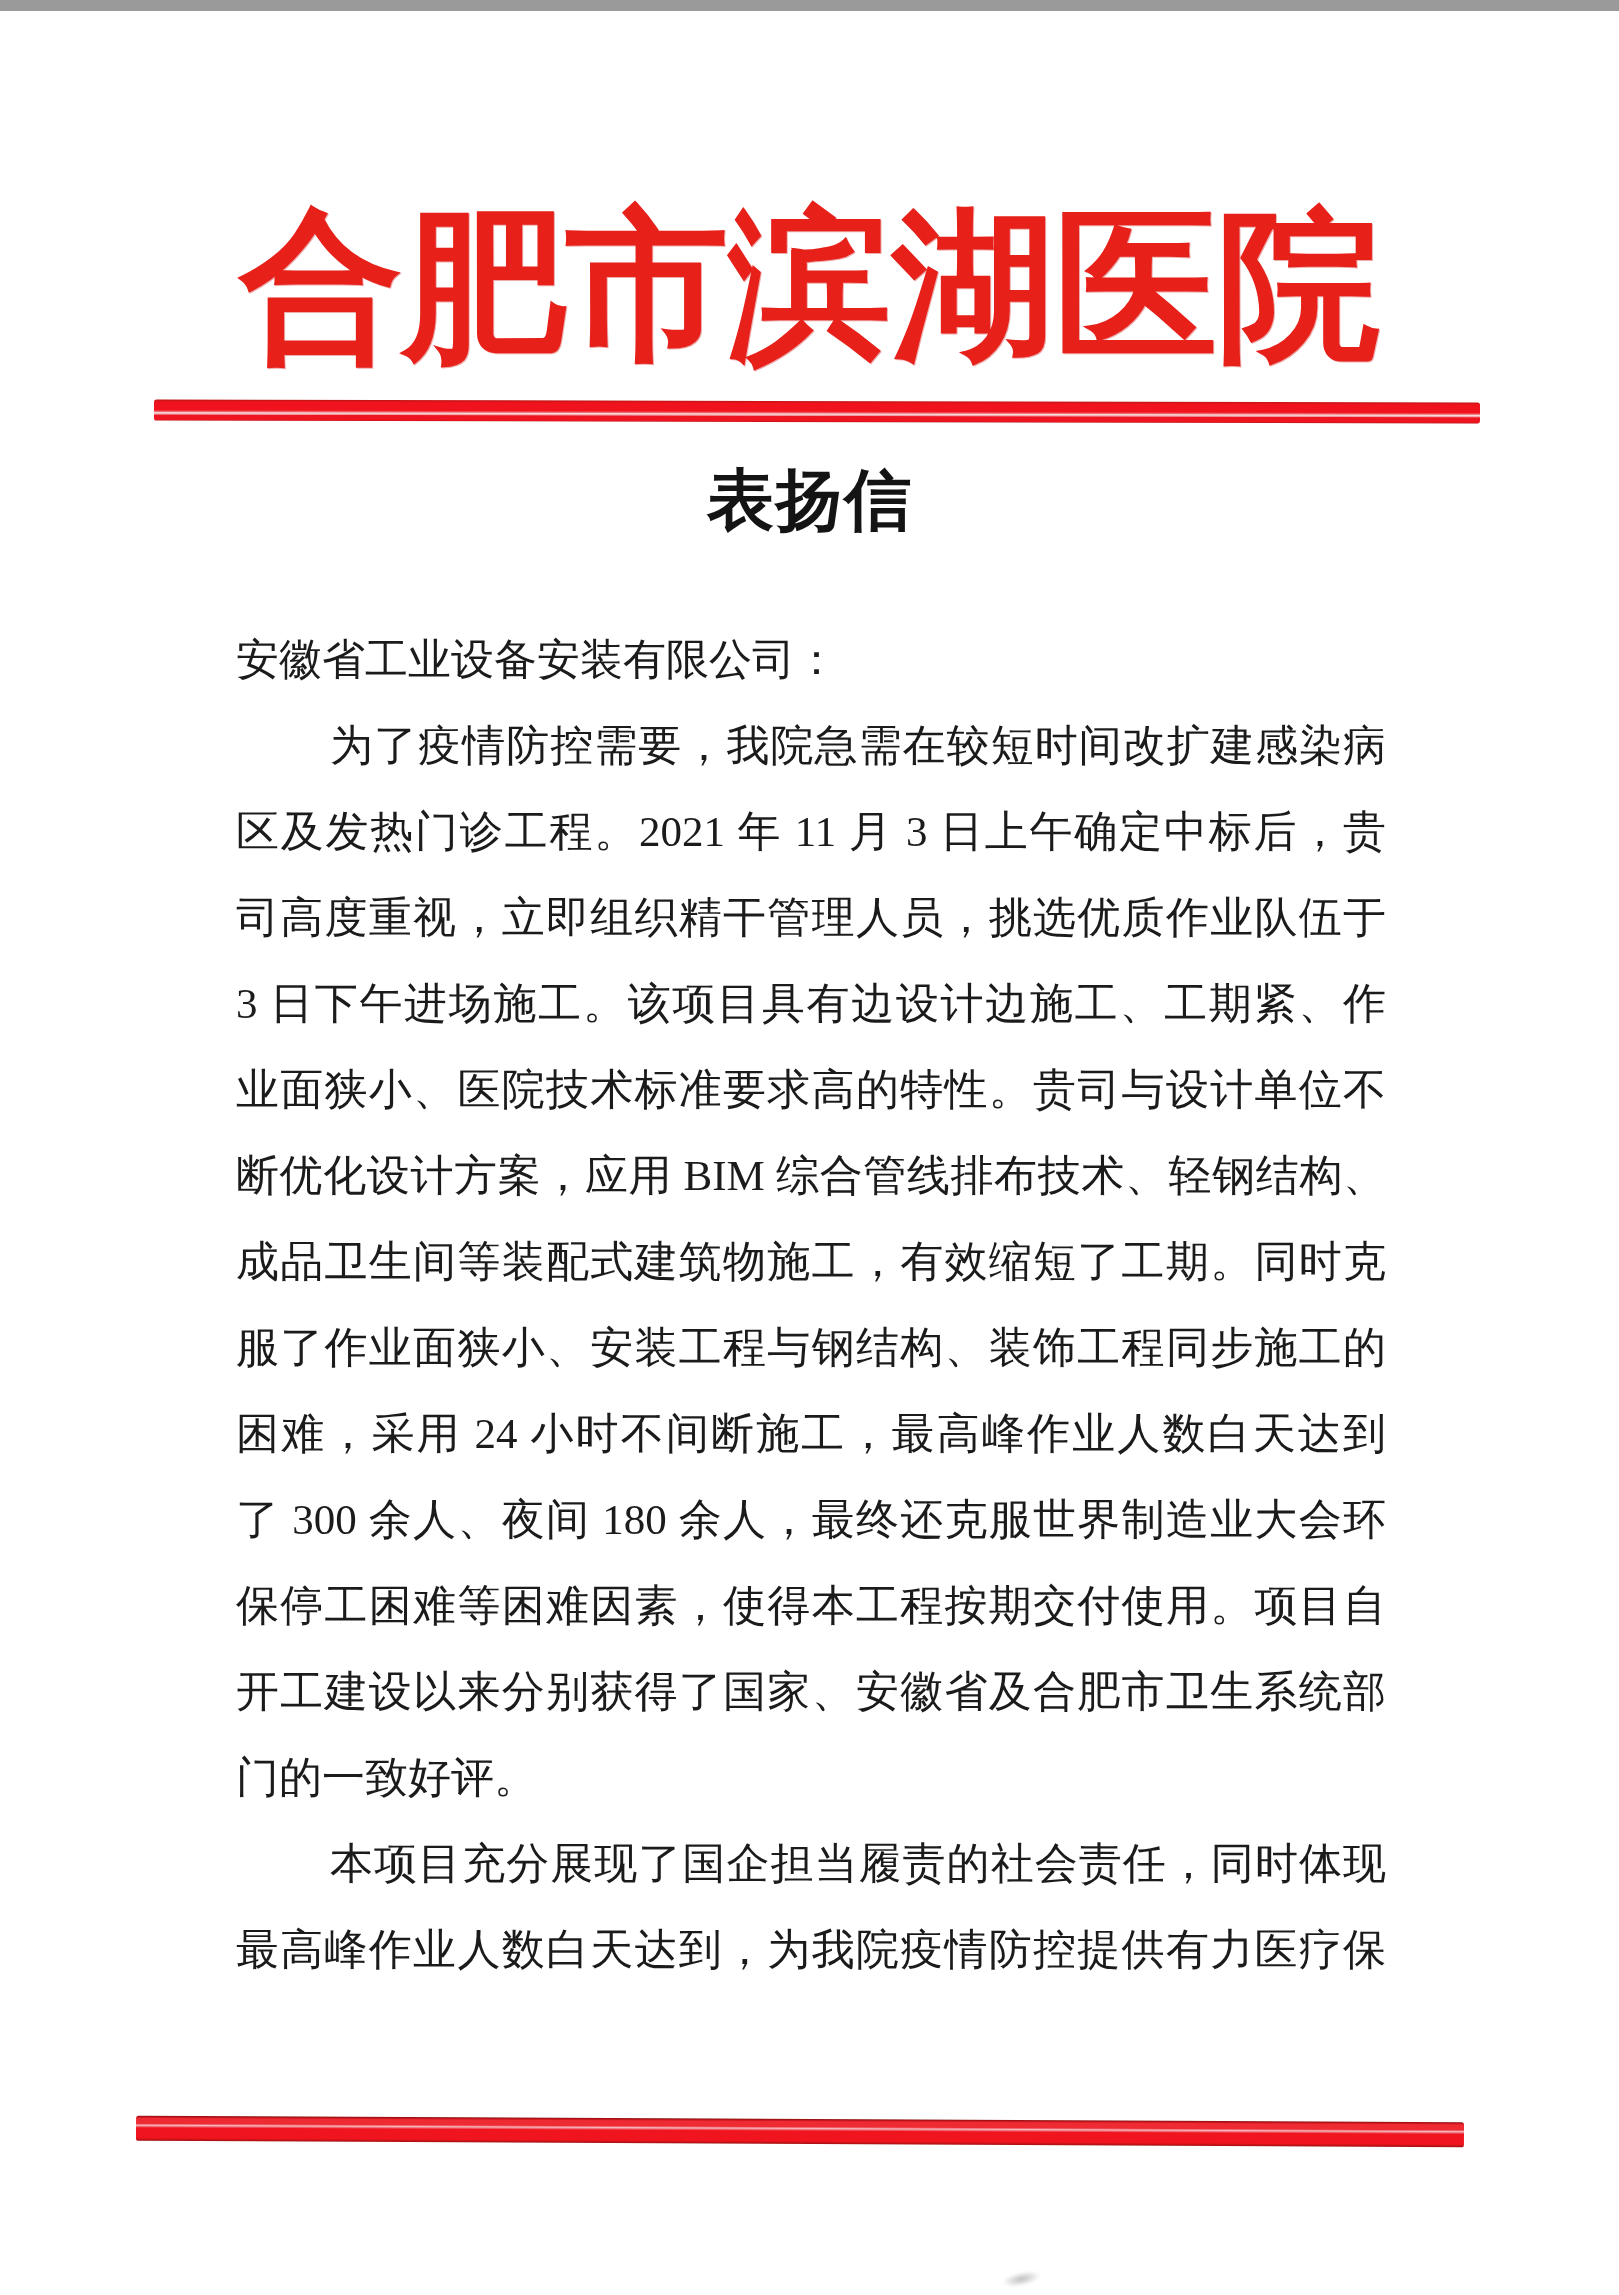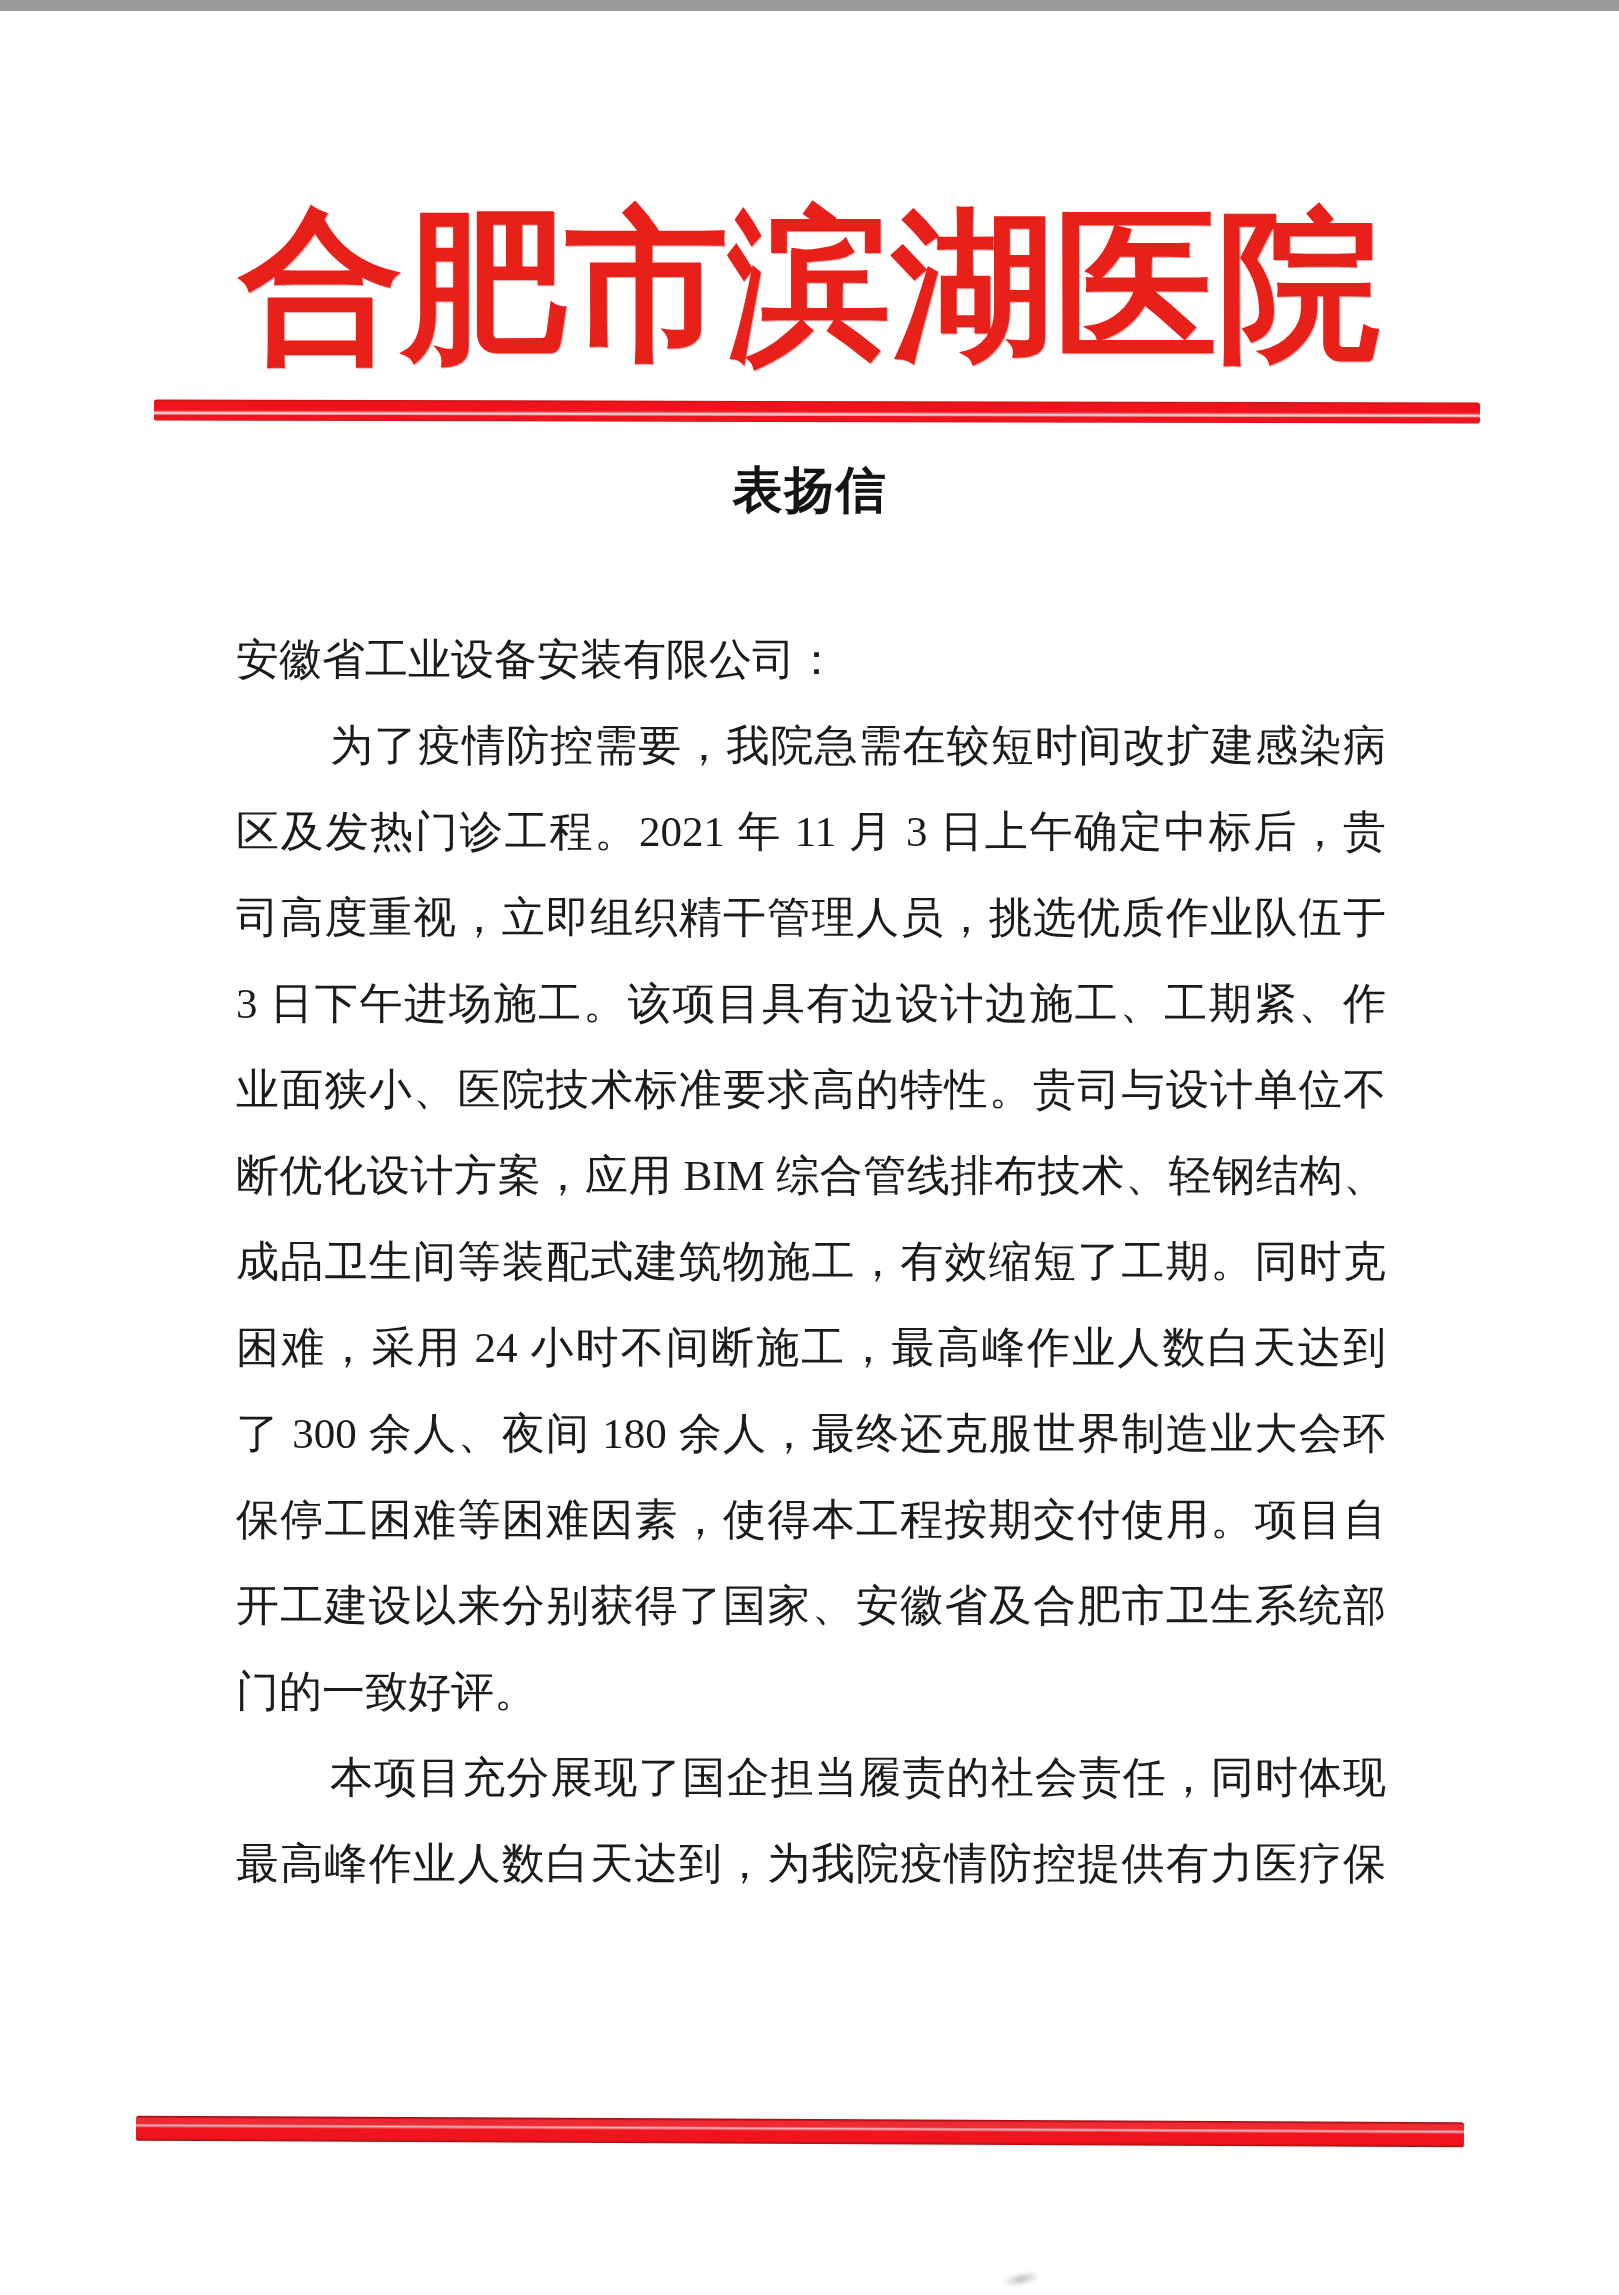--- a/index.html
+++ b/index.html
@@ -68,21 +68,21 @@
       #a21010 25px
     );
   }
   
   .letter-title {
     position: absolute;
     top: 449px;
     left: 0;
     width: 100%;
     text-align: center;
-    font-size: 50px;
+    font-size: 67px;
     line-height: 1.2;
     font-weight: bold;
     color: #141414;
     letter-spacing: 1.7px;
   }
   
   .letter-body {
     position: absolute;
     top: 606px;
     left: 236px;
@@ -131,20 +131,21 @@
 
   <div class="letter-body" id="letter-body">
       <div class="line">安徽省工业设备安装有限公司：</div>
       <div class="line indent full">为了疫情防控需要，我院急需在较短时间改扩建感染病</div>
       <div class="line full">区及发热门诊工程。2021 年 11 月 3 日上午确定中标后，贵</div>
       <div class="line full">司高度重视，立即组织精干管理人员，挑选优质作业队伍于</div>
       <div class="line full">3 日下午进场施工。该项目具有边设计边施工、工期紧、作</div>
       <div class="line full">业面狭小、医院技术标准要求高的特性。贵司与设计单位不</div>
       <div class="line full">断优化设计方案，应用 BIM 综合管线排布技术、轻钢结构、</div>
       <div class="line full">成品卫生间等装配式建筑物施工，有效缩短了工期。同时克</div>
+      <div class="line full">服了作业面狭小、安装工程与钢结构、装饰工程同步施工的</div>
       <div class="line full">困难，采用 24 小时不间断施工，最高峰作业人数白天达到</div>
       <div class="line full">了 300 余人、夜间 180 余人，最终还克服世界制造业大会环</div>
       <div class="line full">保停工困难等困难因素，使得本工程按期交付使用。项目自</div>
       <div class="line full">开工建设以来分别获得了国家、安徽省及合肥市卫生系统部</div>
       <div class="line">门的一致好评。</div>
       <div class="line indent full">本项目充分展现了国企担当履责的社会责任，同时体现</div>
       <div class="line full">最高峰作业人数白天达到，为我院疫情防控提供有力医疗保</div>
     </div>
 
   <div class="rule rule-bottom"></div>

